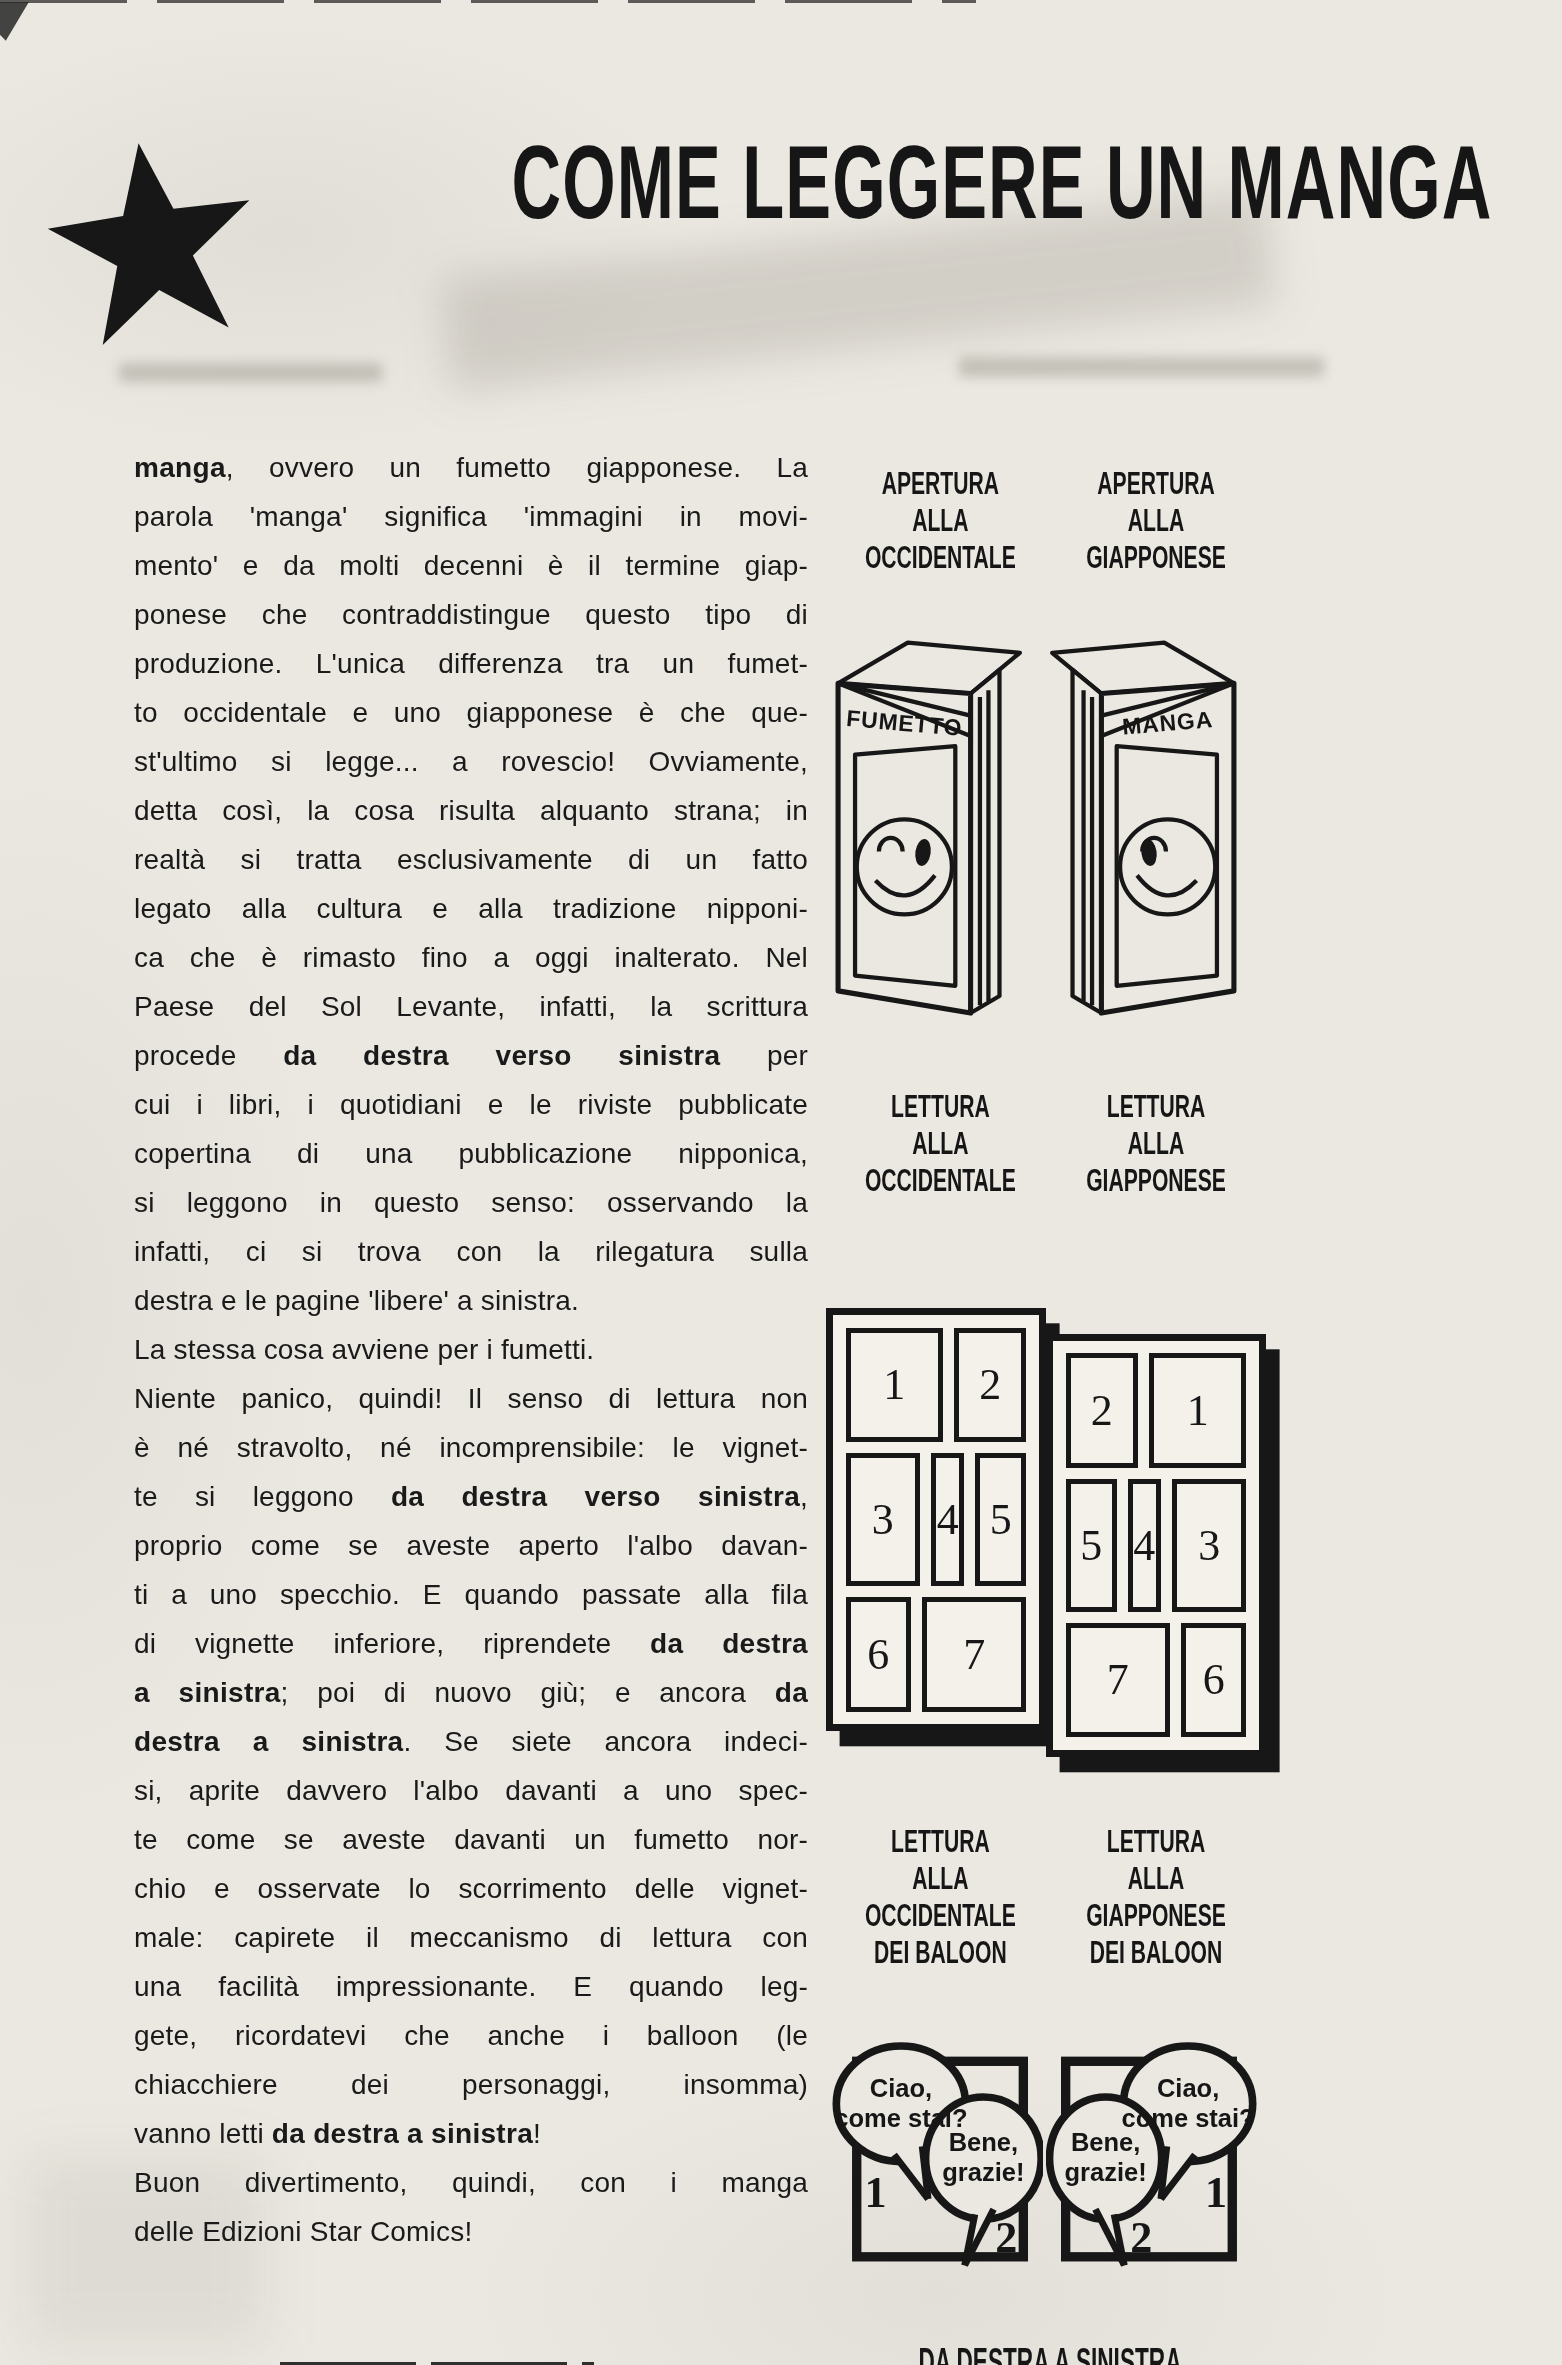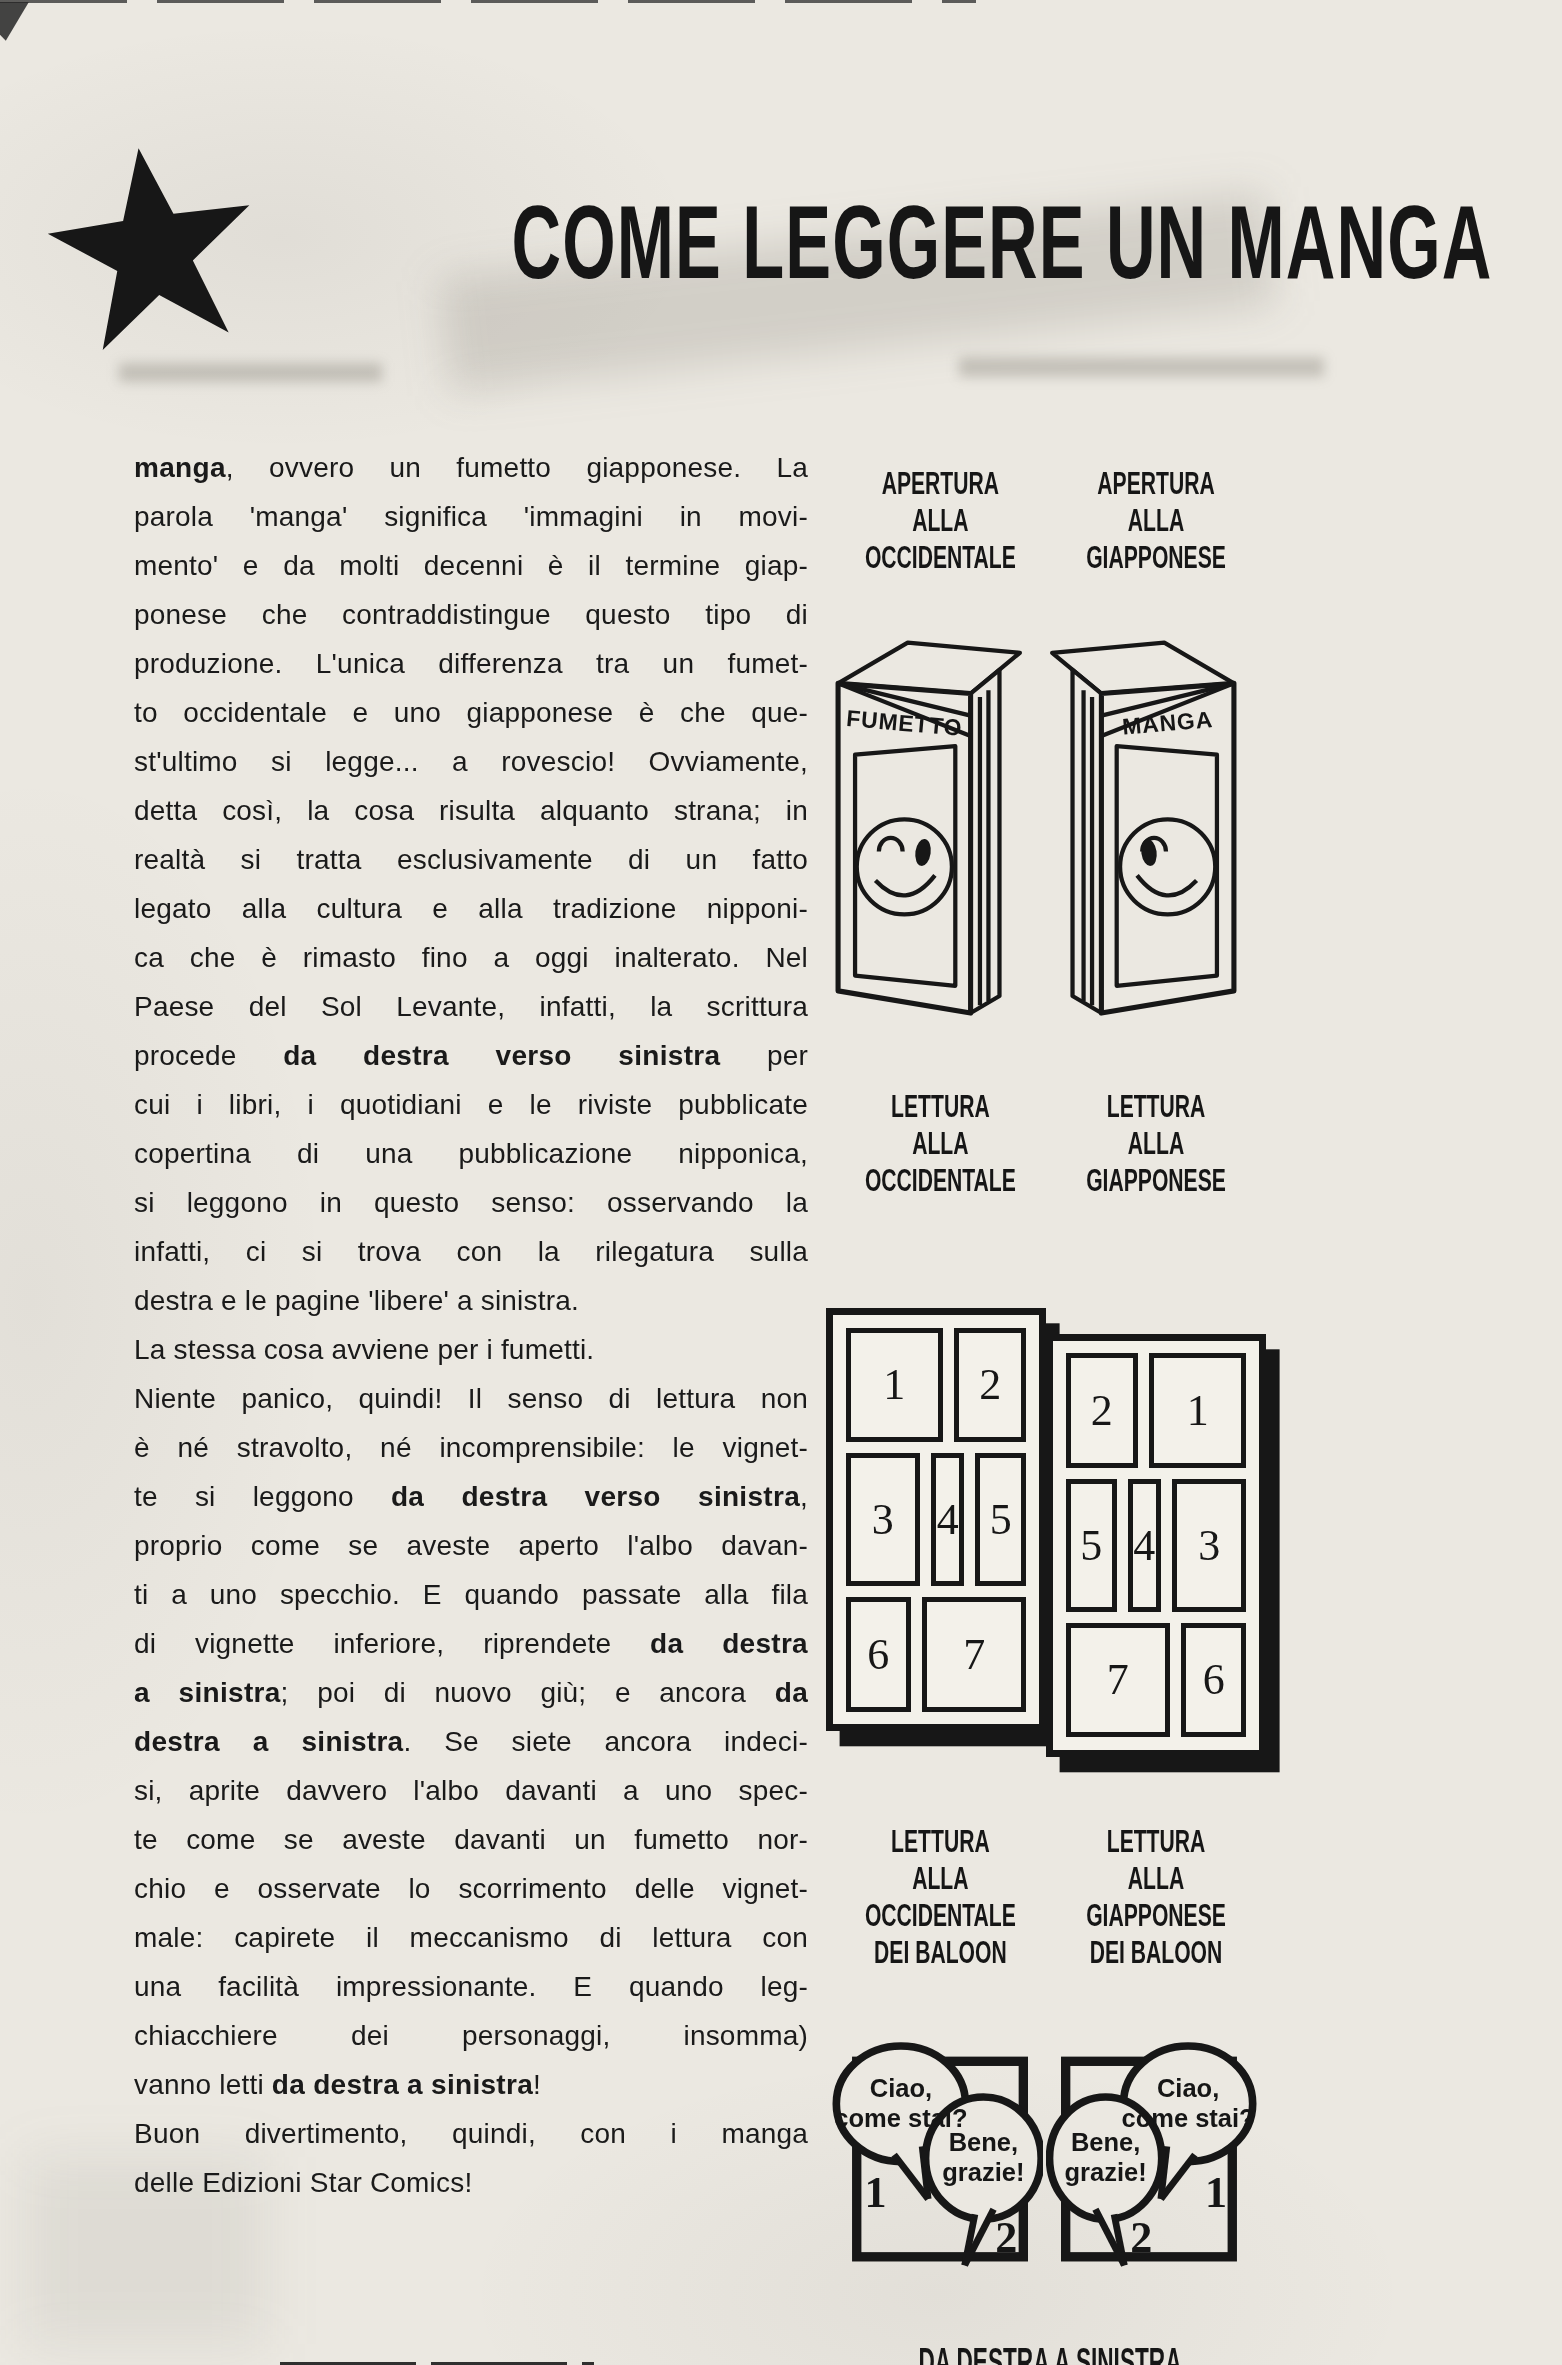--- a/index.html
+++ b/index.html
@@ -23,21 +23,21 @@
   .corner-mark{position:absolute;top:1.7px;left:0;width:29px;height:39px;background:#262626;
     clip-path:polygon(0 0,100% 0,20% 100%,0 85%);opacity:.85;}
   .smudge{position:absolute;pointer-events:none;}
   .smudge.s1{left:442px;top:234px;width:832px;height:115px;background:rgba(110,105,97,.20);filter:blur(20.4px);transform:rotate(-6deg);}
   .smudge.s2{left:119px;top:363px;width:263px;height:18.7px;background:rgba(110,105,97,.30);filter:blur(6px);}
   .smudge.s3{left:959px;top:357px;width:365px;height:20.4px;background:rgba(110,105,97,.30);filter:blur(6px);}
   .smudge.s4{left:25.5px;top:2157px;width:238px;height:187px;background:rgba(110,105,97,.10);filter:blur(27px);}
 
   
   .title-row{position:absolute;top:81px;left:47px;right:38px;height:280px;
-    display:flex;justify-content:space-between;align-items:center;}
+    display:flex;justify-content:space-between;align-items:flex-start;}
   .star{flex:0 0 auto;}
   .star.left{transform:rotate(-8deg);margin-top:59px;}
   .page-title{font-size:104px;font-weight:700;letter-spacing:1.7px;white-space:nowrap;
     transform:scaleX(.66);transform-origin:center;margin-top:42px;color:#161616;}
 
   
   .article{position:absolute;left:134px;top:443px;width:674px;}
   .tl{font-size:28px;line-height:49px;text-align:justify;text-align-last:justify;
     white-space:nowrap;letter-spacing:0.2px;}
   .tl.nj{text-align-last:left;}
@@ -118,20 +118,21 @@
       <div class="tl"><span>proprio come se aveste aperto l'albo davan-</span></div>
       <div class="tl"><span>ti a uno specchio. E quando passate alla fila</span></div>
       <div class="tl"><span>di vignette inferiore, riprendete </span><span class="bold">da destra</span></div>
       <div class="tl"><span class="bold">a sinistra</span><span>; poi di nuovo giù; e ancora </span><span class="bold">da</span></div>
       <div class="tl"><span class="bold">destra a sinistra</span><span>. Se siete ancora indeci-</span></div>
       <div class="tl"><span>si, aprite davvero l'albo davanti a uno spec-</span></div>
       <div class="tl"><span>te come se aveste davanti un fumetto nor-</span></div>
       <div class="tl"><span>chio e osservate lo scorrimento delle vignet-</span></div>
       <div class="tl"><span>male: capirete il meccanismo di lettura con</span></div>
       <div class="tl"><span>una facilità impressionante. E quando leg-</span></div>
+      <div class="tl"><span>gete, ricordatevi che anche i balloon (le</span></div>
       <div class="tl"><span>chiacchiere dei personaggi, insomma)</span></div>
       <div class="tl nj"><span>vanno letti </span><span class="bold">da destra a sinistra</span><span>!</span></div>
       <div class="tl"><span>Buon divertimento, quindi, con i manga</span></div>
       <div class="tl nj"><span>delle Edizioni Star Comics!</span></div>
     </div>
 
   <div class="diagrams">
 
     <div class="pair headpair">
       <div class="half">

